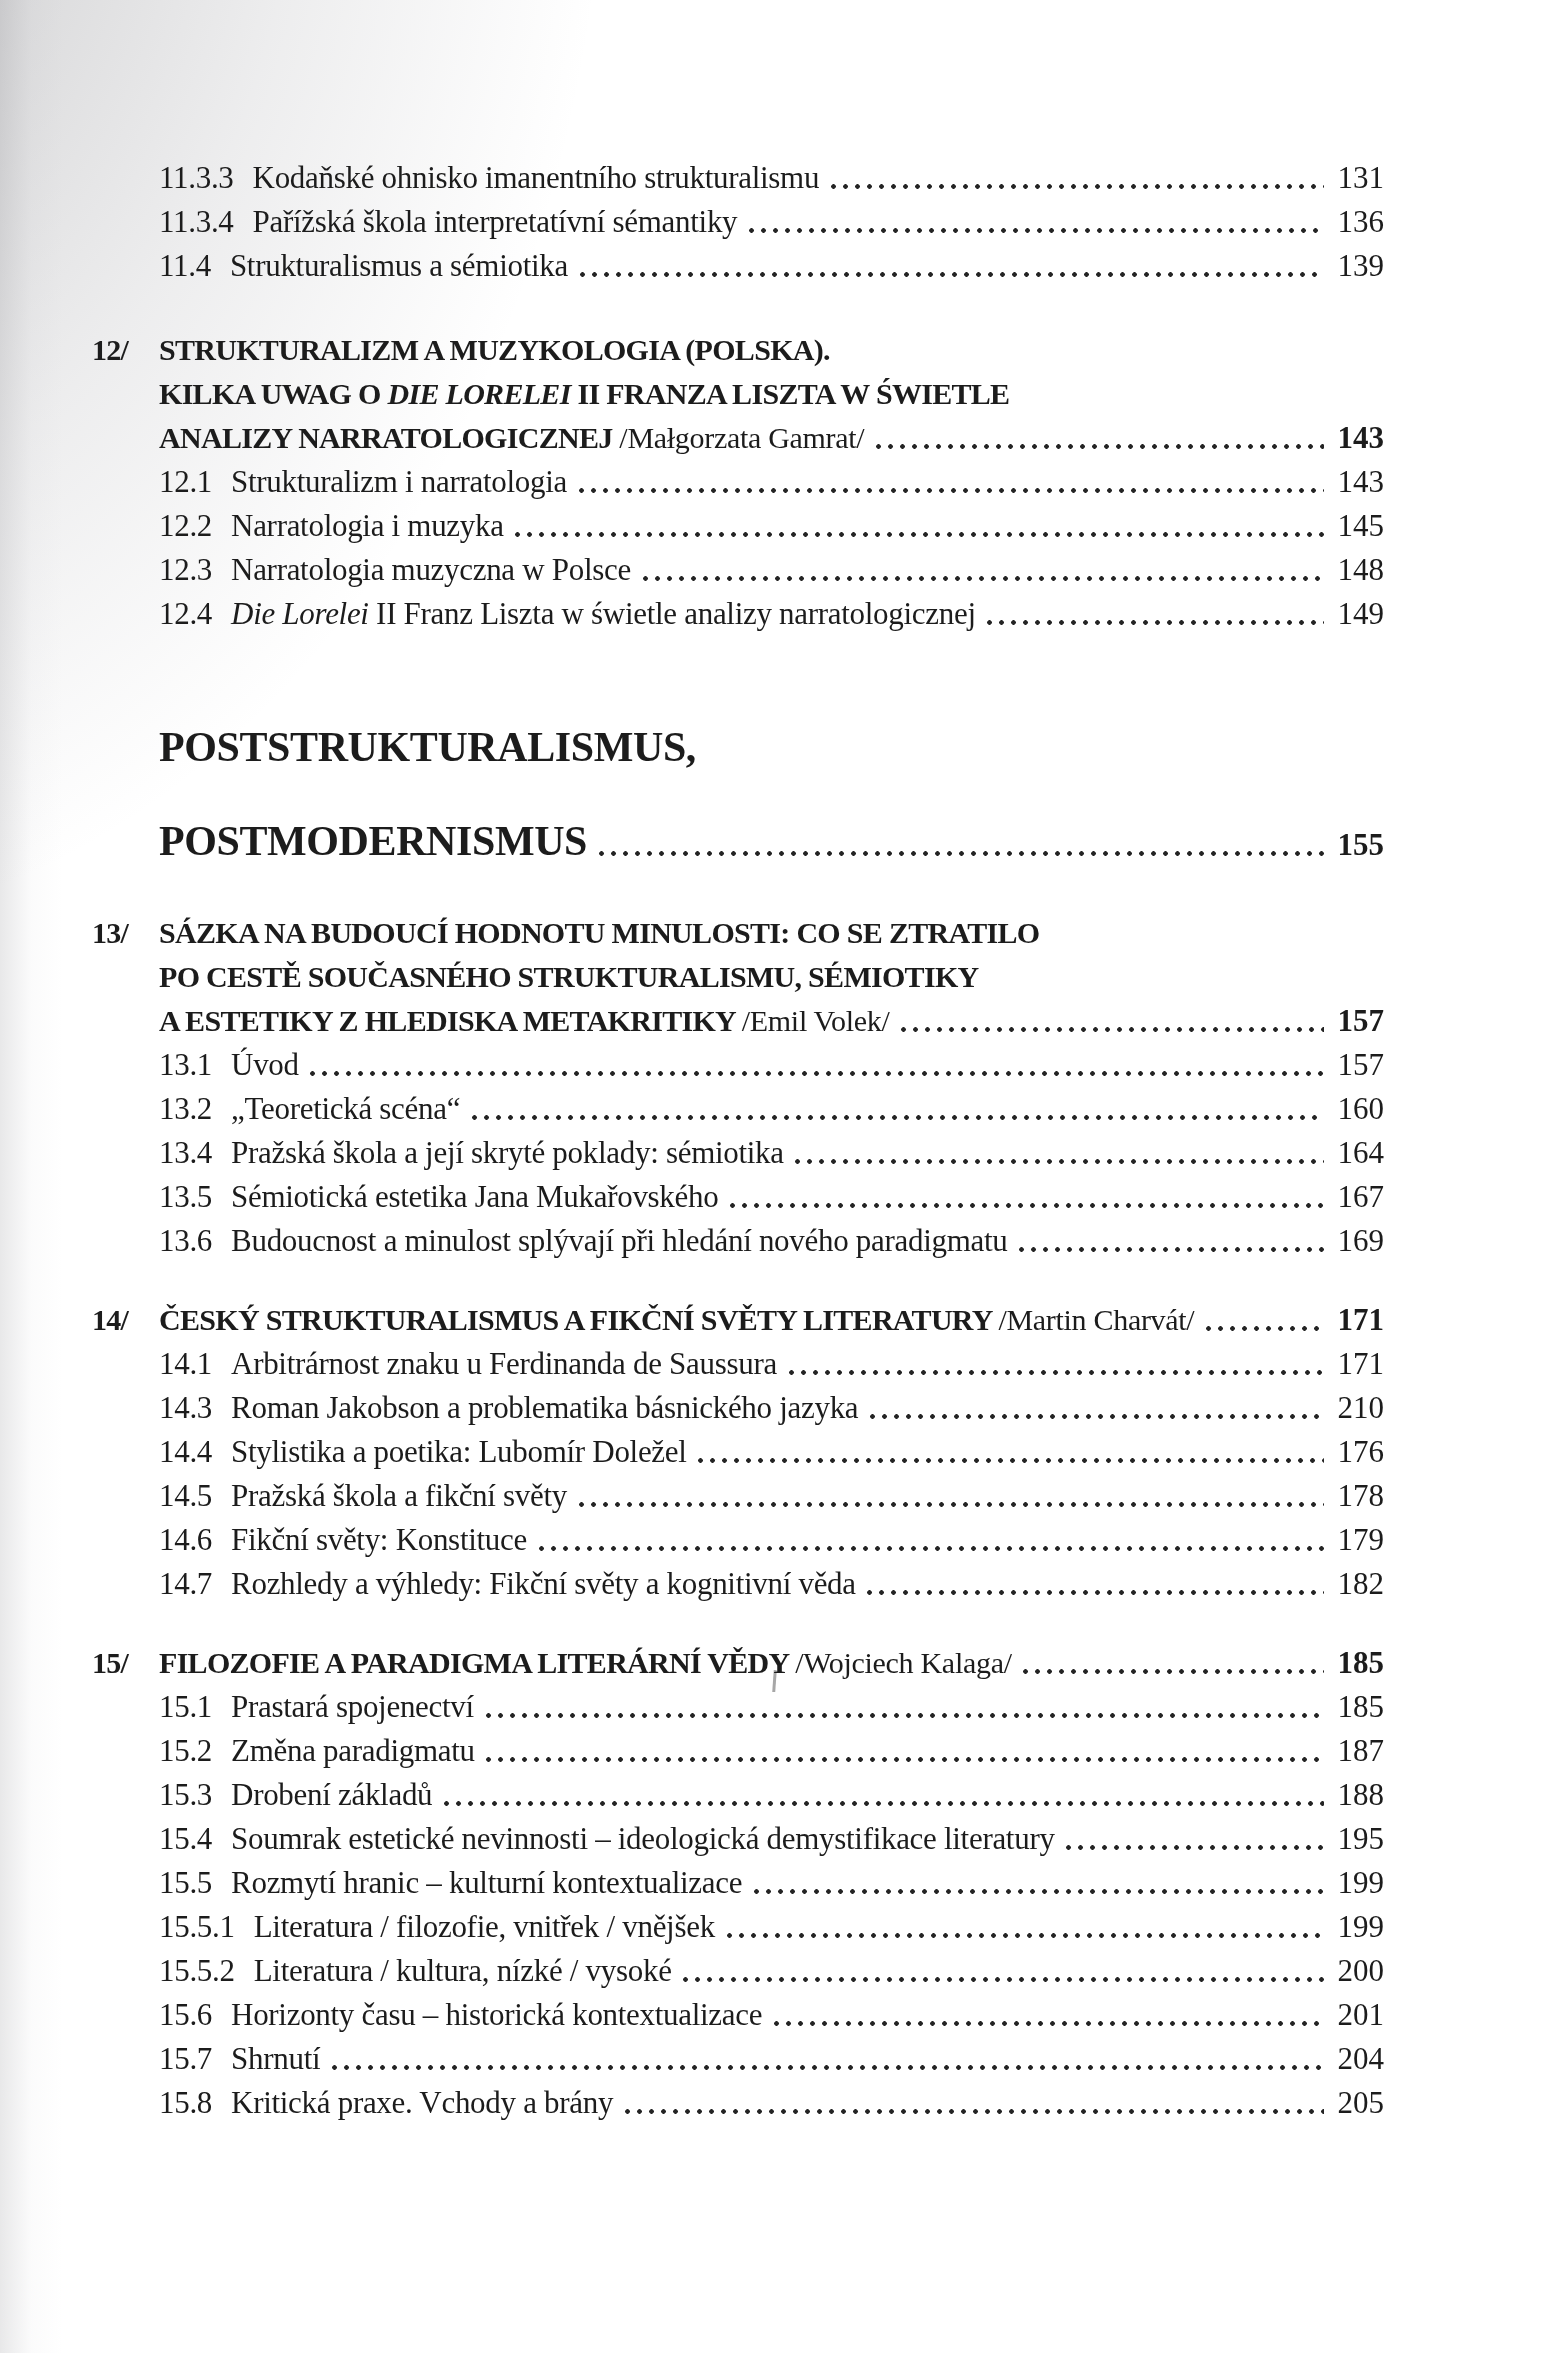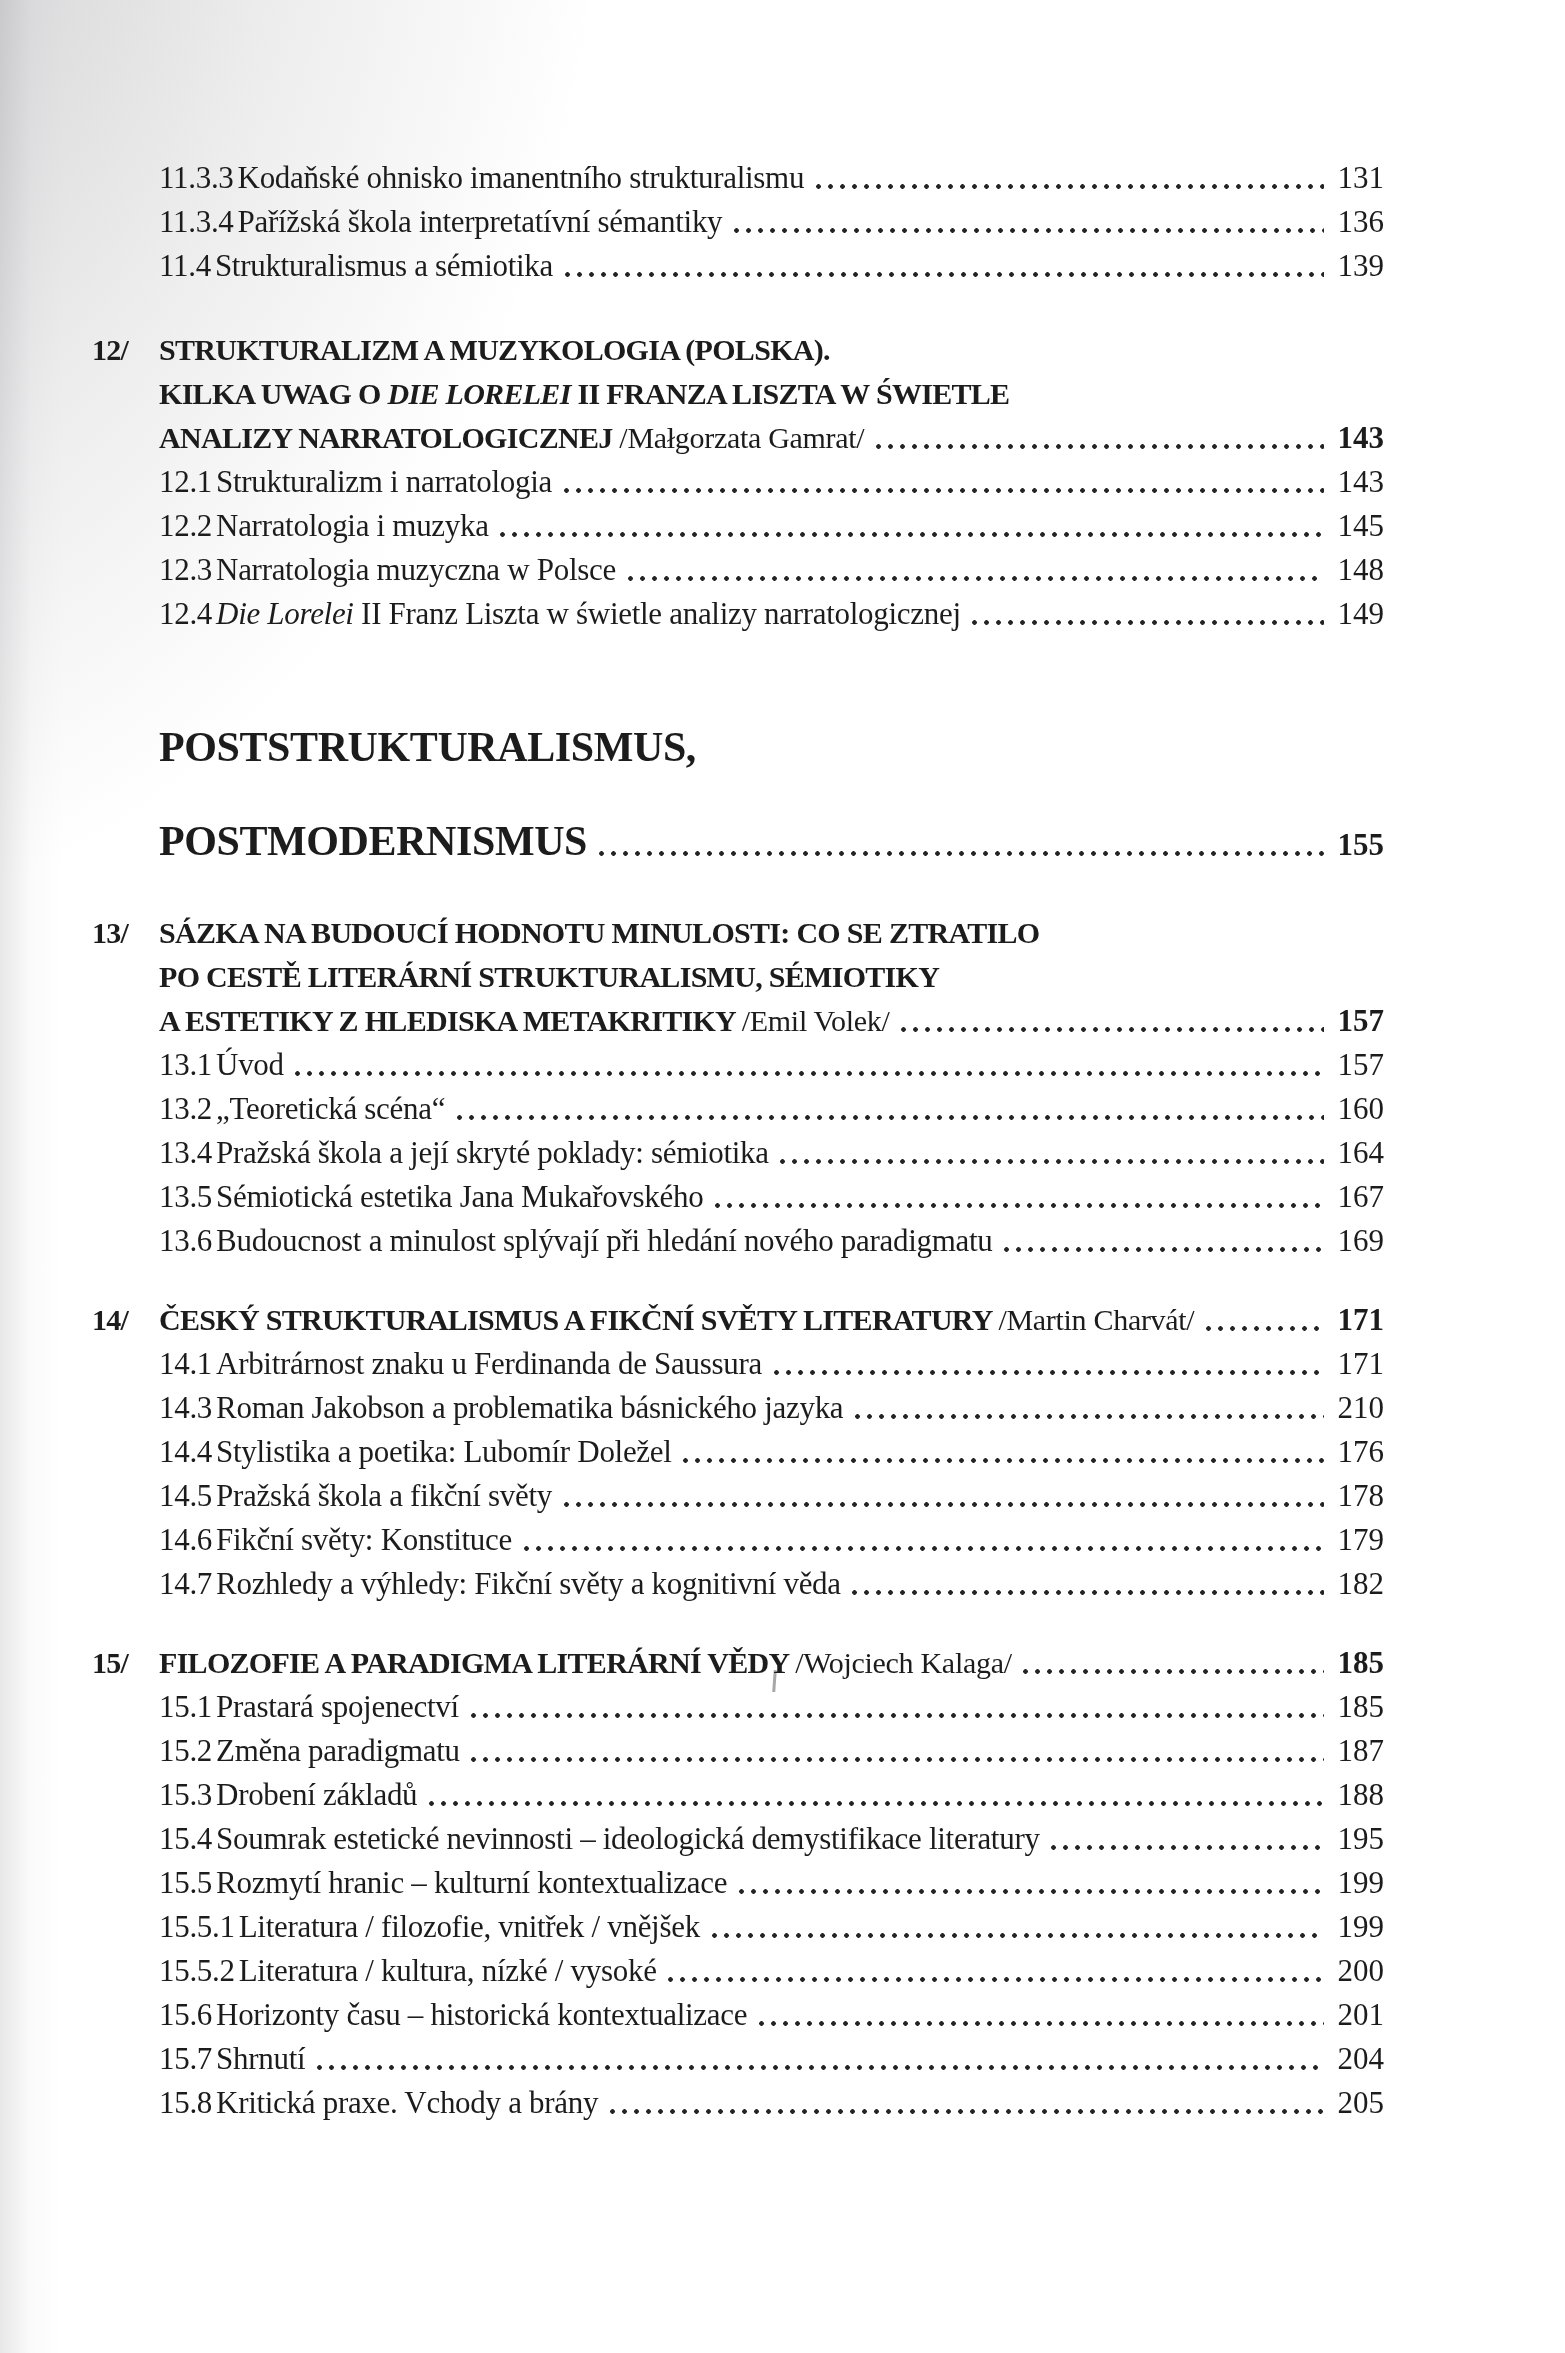--- a/index.html
+++ b/index.html
@@ -42,21 +42,21 @@
     position: absolute;
     left: 159px;
     right: 182px;
     top: 156px;
   }
   .row { display: flex; align-items: baseline; }
   .row.sub     { font-size: 31px; line-height: 44px; font-weight: 400; letter-spacing: -0.3px; }
   .row.chapter { font-size: 30px; line-height: 44px; font-weight: 700; letter-spacing: -0.7px; }
   .row.part    { font-size: 42px; line-height: 49px; font-weight: 700; letter-spacing: -0.4px; margin-top: 45px; }
   .txt { white-space: pre; flex: 0 1 auto; }
-  .num { margin-right: 4px; }
+  .num { margin-right: 19px; }
   .num.hang {
     display: inline-block;
     width: 67px;
     margin-left: -67px;
     margin-right: 0;
   }
   .it  { font-style: italic; }
   .reg { font-weight: 400; letter-spacing: -0.3px; }
   .dots {
     flex: 1 1 25px;
@@ -135,21 +135,21 @@
       <div class="row part">
         <span class="txt"><span>POSTMODERNISMUS</span></span>
         <span class="dots"></span>
         <span class="pg b">155</span>
       </div>
       <div class="gap" style="height: 42px;"></div>
       <div class="row chapter">
         <span class="txt"><span class="num hang">13/</span><span>SÁZKA NA BUDOUCÍ HODNOTU MINULOSTI: CO SE ZTRATILO</span></span>
       </div>
       <div class="row chapter">
-        <span class="txt"><span>PO CESTĚ LITERÁRNÍ STRUKTURALISMU, SÉMIOTIKY</span></span>
+        <span class="txt"><span>PO CESTĚ SOUČASNÉHO STRUKTURALISMU, SÉMIOTIKY</span></span>
       </div>
       <div class="row chapter">
         <span class="txt"><span>A ESTETIKY Z HLEDISKA METAKRITIKY </span><span class="reg">/Emil Volek/</span></span>
         <span class="dots"></span>
         <span class="pg b">157</span>
       </div>
       <div class="row sub">
         <span class="txt"><span class="num">13.1</span><span>Úvod</span></span>
         <span class="dots"></span>
         <span class="pg">157</span>

